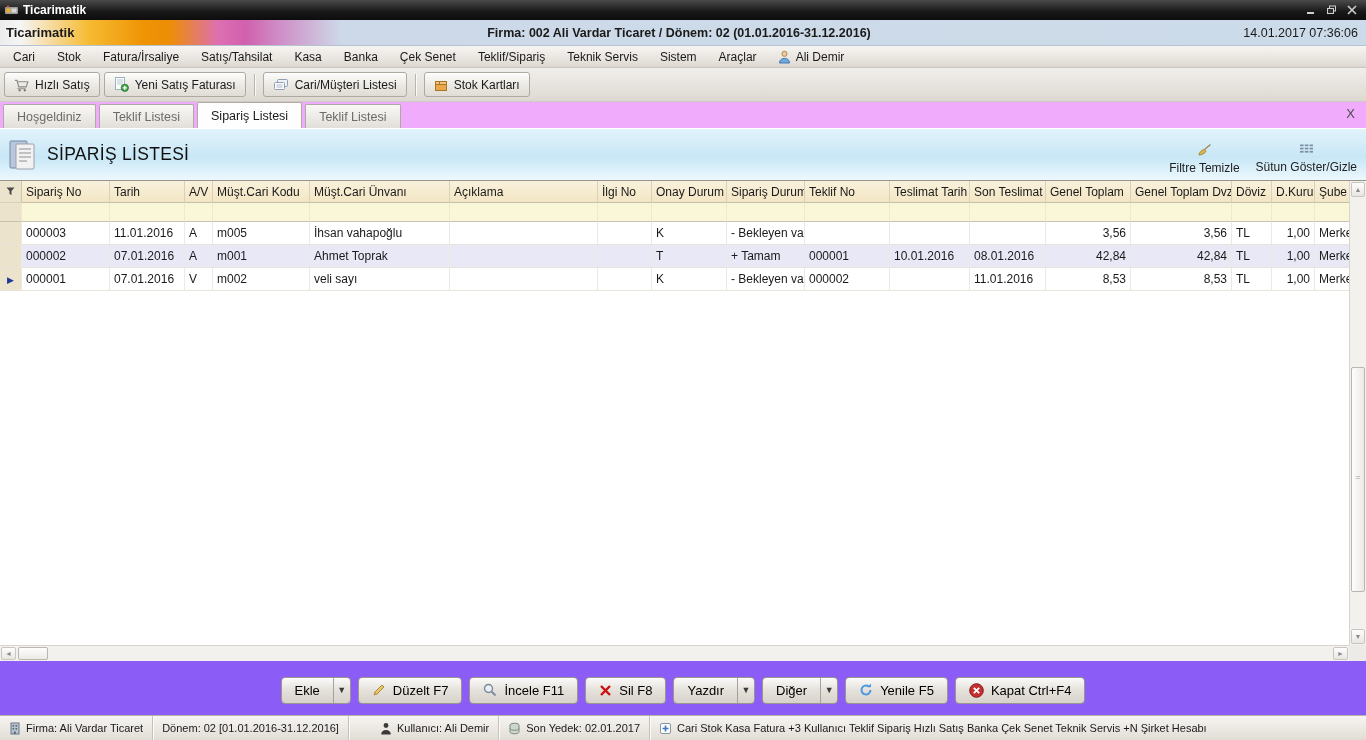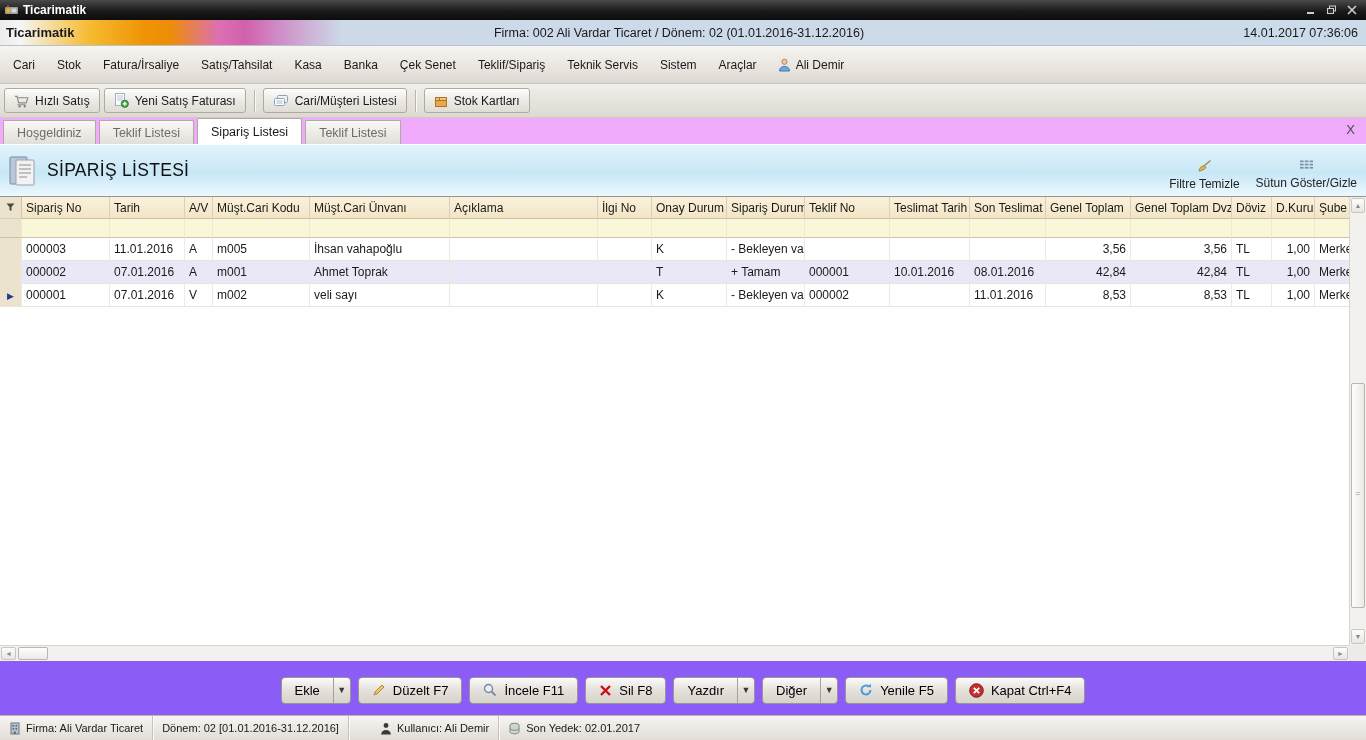--- a/index.html
+++ b/index.html
@@ -14,25 +14,25 @@
   .tb-title { font-weight:bold; font-size:12px; }
   .win-controls { margin-left:auto; display:flex; gap:10px; align-items:center; padding-right:4px; }
   .win-controls span { display:inline-flex; cursor:default; }
 
   
   .appheader { height:26px; flex:0 0 auto; position:relative; display:flex; align-items:center;
     background:linear-gradient(90deg,#ececec 0%, #f5f5f5 1.5%, #f6bb32 6.5%, #ef9404 10.5%, #ed8d08 12.5%,
       #dd6fb2 16%, #d160ad 18%, #cf8ec7 20.5%, #cdd9e8 25%, #ccdbe9 100%);
     border-bottom:1px solid #b6c2cf; }
   .brand { font-weight:bold; font-size:13px; padding-left:6px; }
-  .firm { position:absolute; left:0; right:8px; text-align:center; font-weight:normal; font-size:12.5px; }
+  .firm { position:absolute; left:0; right:8px; text-align:center; font-weight:bold; font-size:12.5px; }
   .dt { margin-left:auto; font-weight:normal; font-size:12.5px; padding-right:8px; position:relative; }
 
   
-  .menubar { height:38px; flex:0 0 auto; display:flex; align-items:center;
+  .menubar { height:22px; flex:0 0 auto; display:flex; align-items:center;
     background:linear-gradient(#f7f5f2,#e6e2dc 70%,#dcd7d0); border-bottom:1px solid #cac6bf; padding:0 2px; }
   .menu-item { padding:5px 11px; font-size:12px; cursor:default; }
   .menu-user { display:flex; align-items:center; gap:5px; padding:4px 10px; }
 
   
   .toolbar { height:34px; flex:0 0 auto; display:flex; align-items:center; gap:4px;
     background:linear-gradient(#f1efeb,#ddd9d2); border-bottom:1px solid #cfcbc4; padding:0 4px; }
   .tb-btn { display:inline-flex; align-items:center; gap:6px; height:25px; padding:4px 9px;
     border:1px solid #aeaaa2; border-radius:3px; font-size:12px; color:#1a1a1a;
     background:linear-gradient(#fdfdfc,#eceae5 50%,#e0dcd5); box-shadow:inset 0 1px 0 #fff; cursor:default; }
@@ -524,15 +524,24 @@
       <div class="sb-item">
         <span class="icn">
           <svg width="13" height="13" viewBox="0 0 13 13">
             <ellipse cx="6.5" cy="3" rx="4.5" ry="1.8" fill="#cdd6cd" stroke="#7a8a7a"></ellipse>
             <path d="M2 3v7c0 1 2 1.8 4.5 1.8S11 11 11 10V3" fill="#cdd6cd" stroke="#7a8a7a"></path>
             <path d="M2 6.5c0 1 2 1.8 4.5 1.8S11 7.5 11 6.5" fill="none" stroke="#7a8a7a"></path>
           </svg>
         </span>
         <span>Son Yedek: 02.01.2017</span>
       </div>
+      <div class="sb-item">
+        <span class="icn">
+          <svg width="13" height="13" viewBox="0 0 13 13">
+            <rect x="1.5" y="1.5" width="10" height="10" rx="1.5" fill="#fdfdfd" stroke="#8a96a4"></rect>
+            <path d="M6.5 3.5v6M3.5 6.5h6" stroke="#3a7ac0" stroke-width="1.6"></path>
+          </svg>
+        </span>
+        <span>Cari Stok Kasa Fatura +3 Kullanıcı Teklif Sipariş Hızlı Satış Banka Çek Senet Teknik Servis +N Şirket Hesabı</span>
+      </div>
     </div>
 
 </div>
 
 </body></html>

